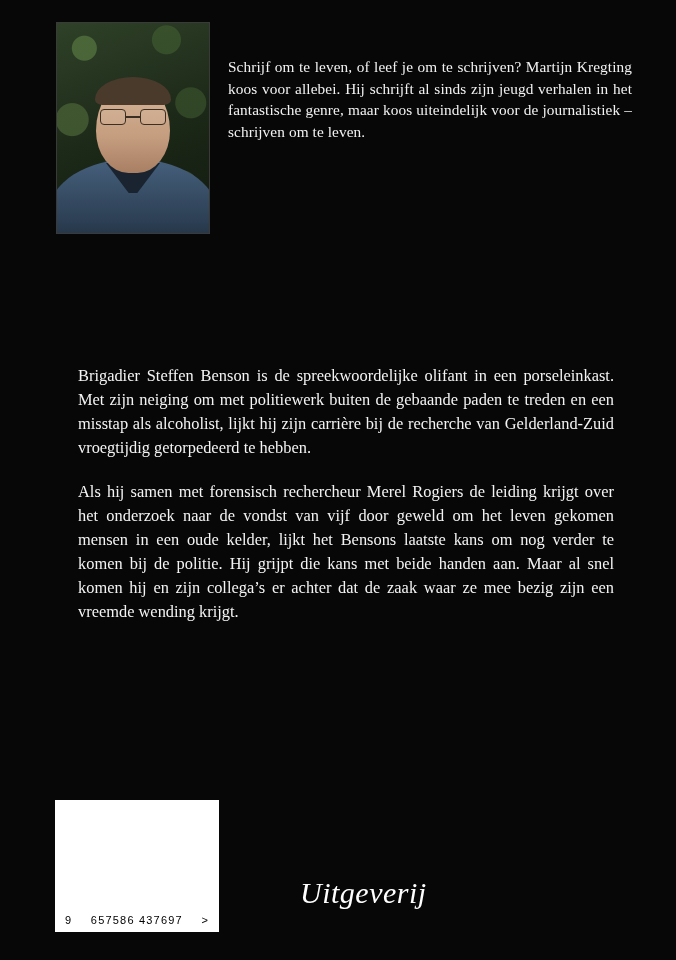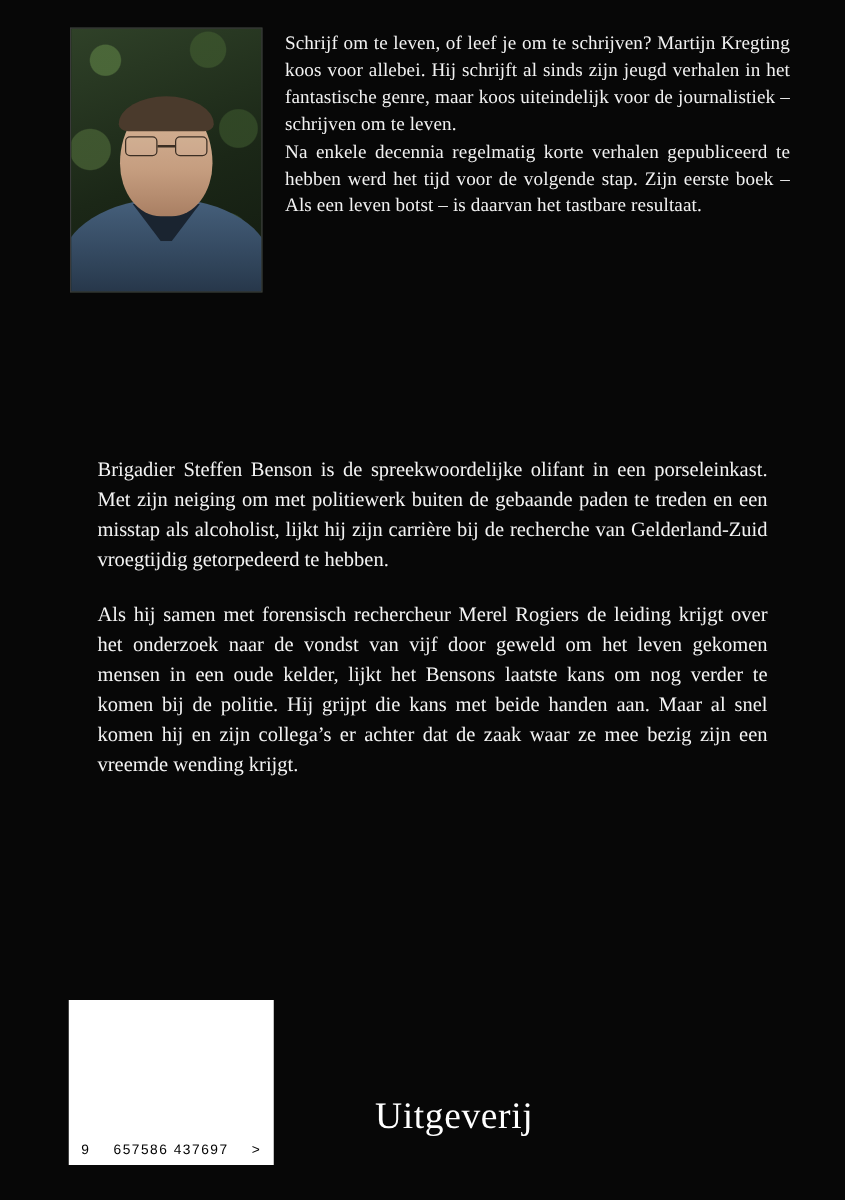--- a/index.html
+++ b/index.html
@@ -129,20 +129,21 @@
   }
 
   .author-text {
     margin-left: 18px;
     font-size: 15.3px;
     line-height: 1.42;
     text-align: justify;
     color: #f2f2f2;
     letter-spacing: 0.1px;
     padding-top: 2px;
+    margin-top: 32px;
   }
   .author-text p { margin: 0; }
   .author-text p + p { margin-top: 0px; }
 
   
   .blurb {
     position: absolute;
     top: 348px;
     left: 62px;
     right: 46px;
@@ -191,20 +192,21 @@
 
   
   .publisher {
     position: absolute;
     left: 300px;
     bottom: 52px;
     width: 220px;
     text-align: left;
     color: #ffffff;
     font-family: "Liberation Serif", serif;
+    font-style: italic;
   }
   .publisher .line1 {
     font-size: 30px;
     letter-spacing: 0.5px;
     line-height: 1;
   }
   .publisher .line2 {
     font-size: 38px;
     line-height: 1;
     margin-top: -6px;
@@ -228,21 +230,20 @@
         <div class="glasses">
           <i class="l"></i>
             <b></b>
             <i class="r"></i>
         </div>
       </div>
     </div>
 
     <div class="author-text">
       <p>Schrijf om te leven, of leef je om te schrijven? Martijn Kregting  koos voor allebei. Hij schrijft al sinds zijn jeugd verhalen in het fantastische genre, maar koos uiteindelijk voor de journalistiek – schrijven om te leven.</p>
-      <p>Na enkele decennia regelmatig korte verhalen gepubliceerd te hebben werd het tijd voor de volgende stap. Zijn eerste boek – Als een leven botst – is daarvan het tastbare resultaat.</p>
     </div>
 
   </div>
 
   <div class="blurb">
     <p>Brigadier Steffen Benson is de spreekwoordelijke olifant in een porseleinkast. Met zijn neiging om met politiewerk buiten de gebaande paden te treden en een misstap als alcoholist, lijkt hij zijn carrière bij de recherche van Gelderland-Zuid vroegtijdig getorpedeerd te hebben.</p>
     <p>Als hij samen met forensisch rechercheur Merel Rogiers de leiding krijgt over het onderzoek naar de vondst van vijf door geweld om het leven gekomen mensen in een oude kelder, lijkt het Bensons laatste kans om nog verder te komen bij de politie. Hij grijpt die kans met beide handen aan. Maar al snel komen hij en zijn collega’s er achter dat de zaak waar ze mee bezig zijn een vreemde wending krijgt.</p>
   </div>
 
   <div class="barcode-box">

